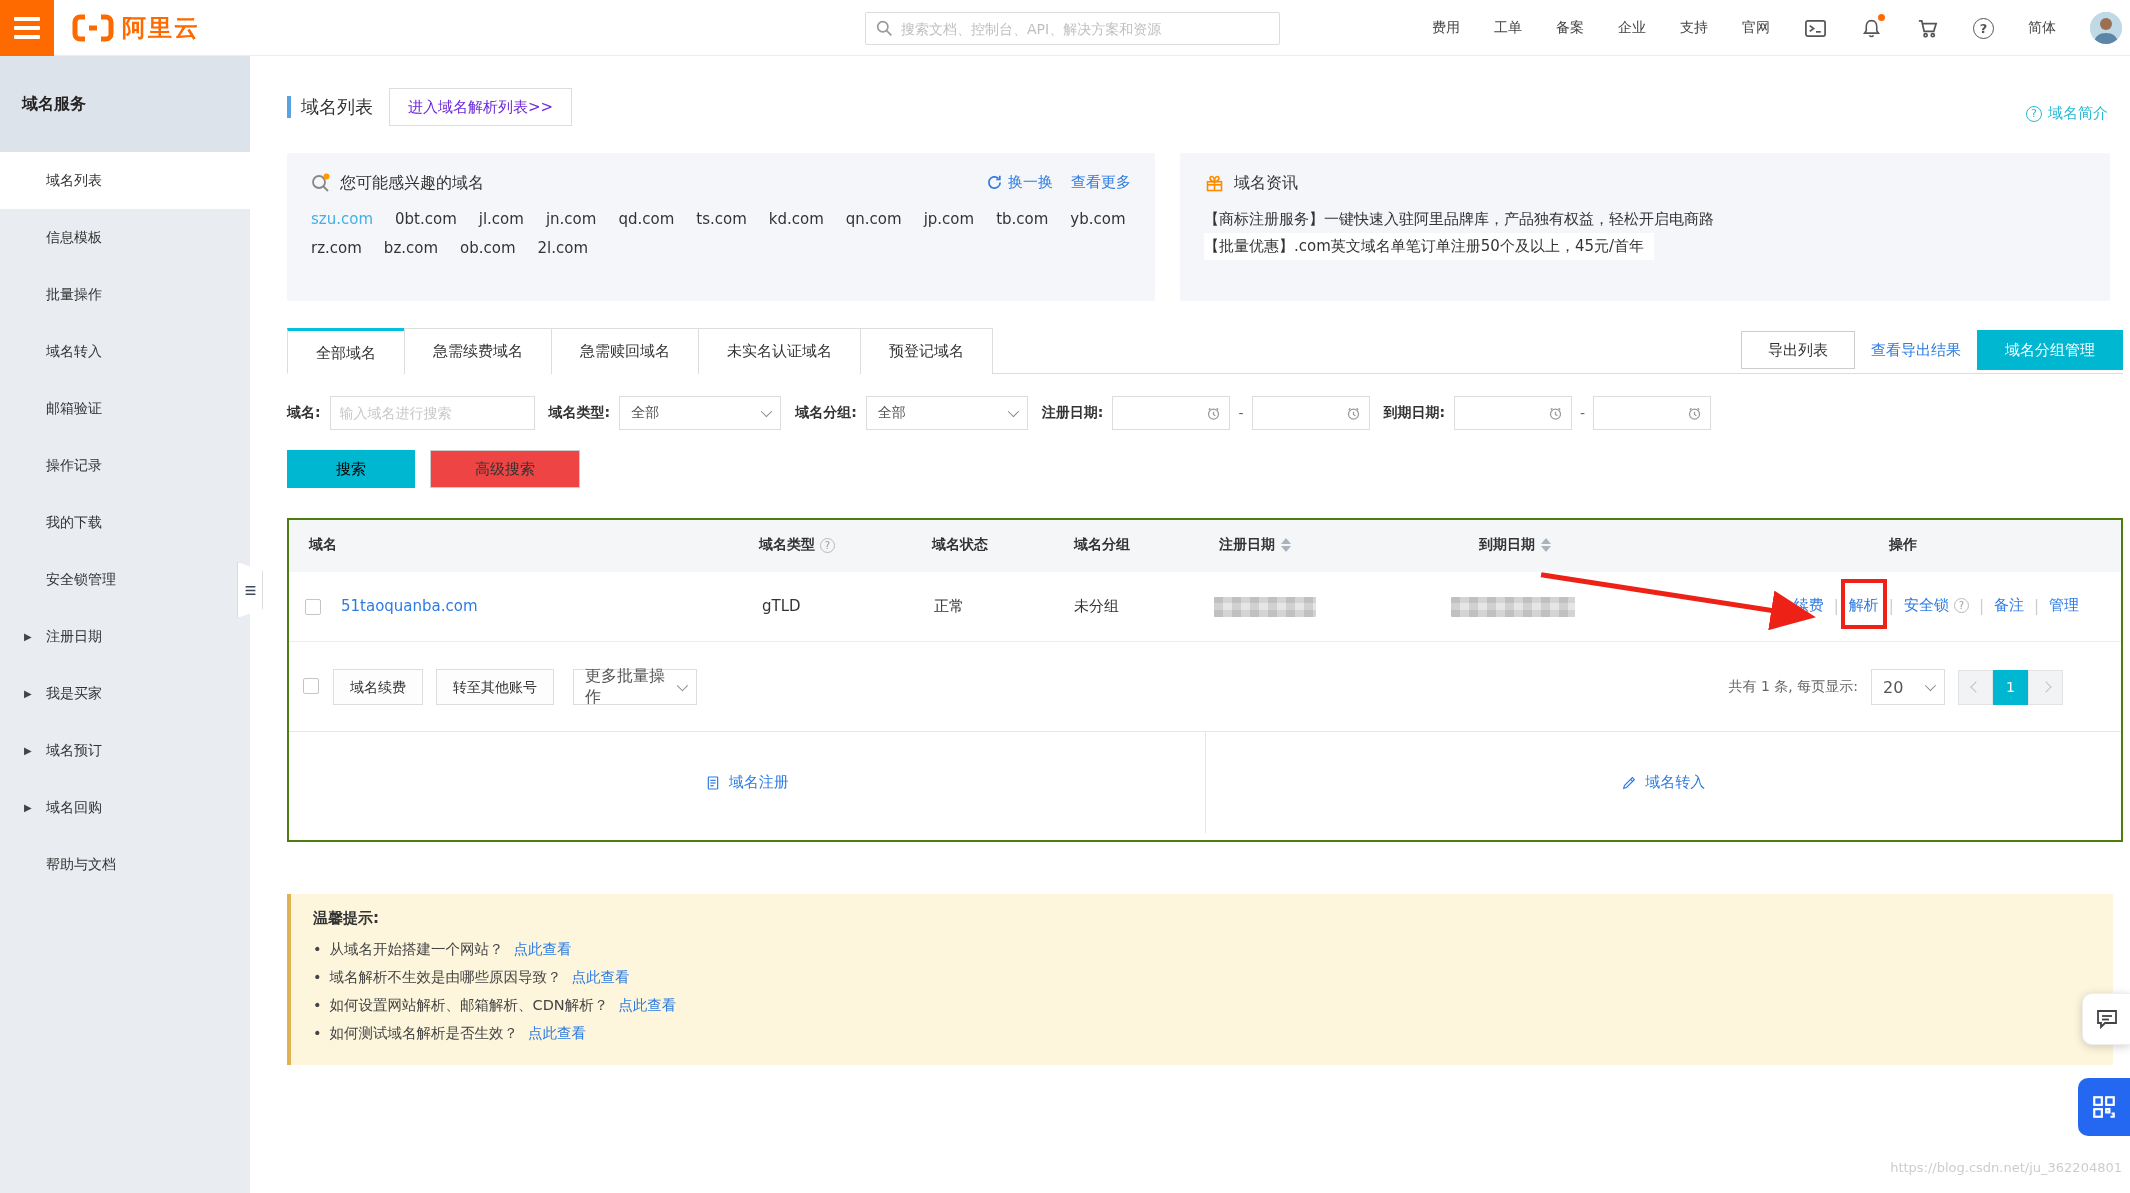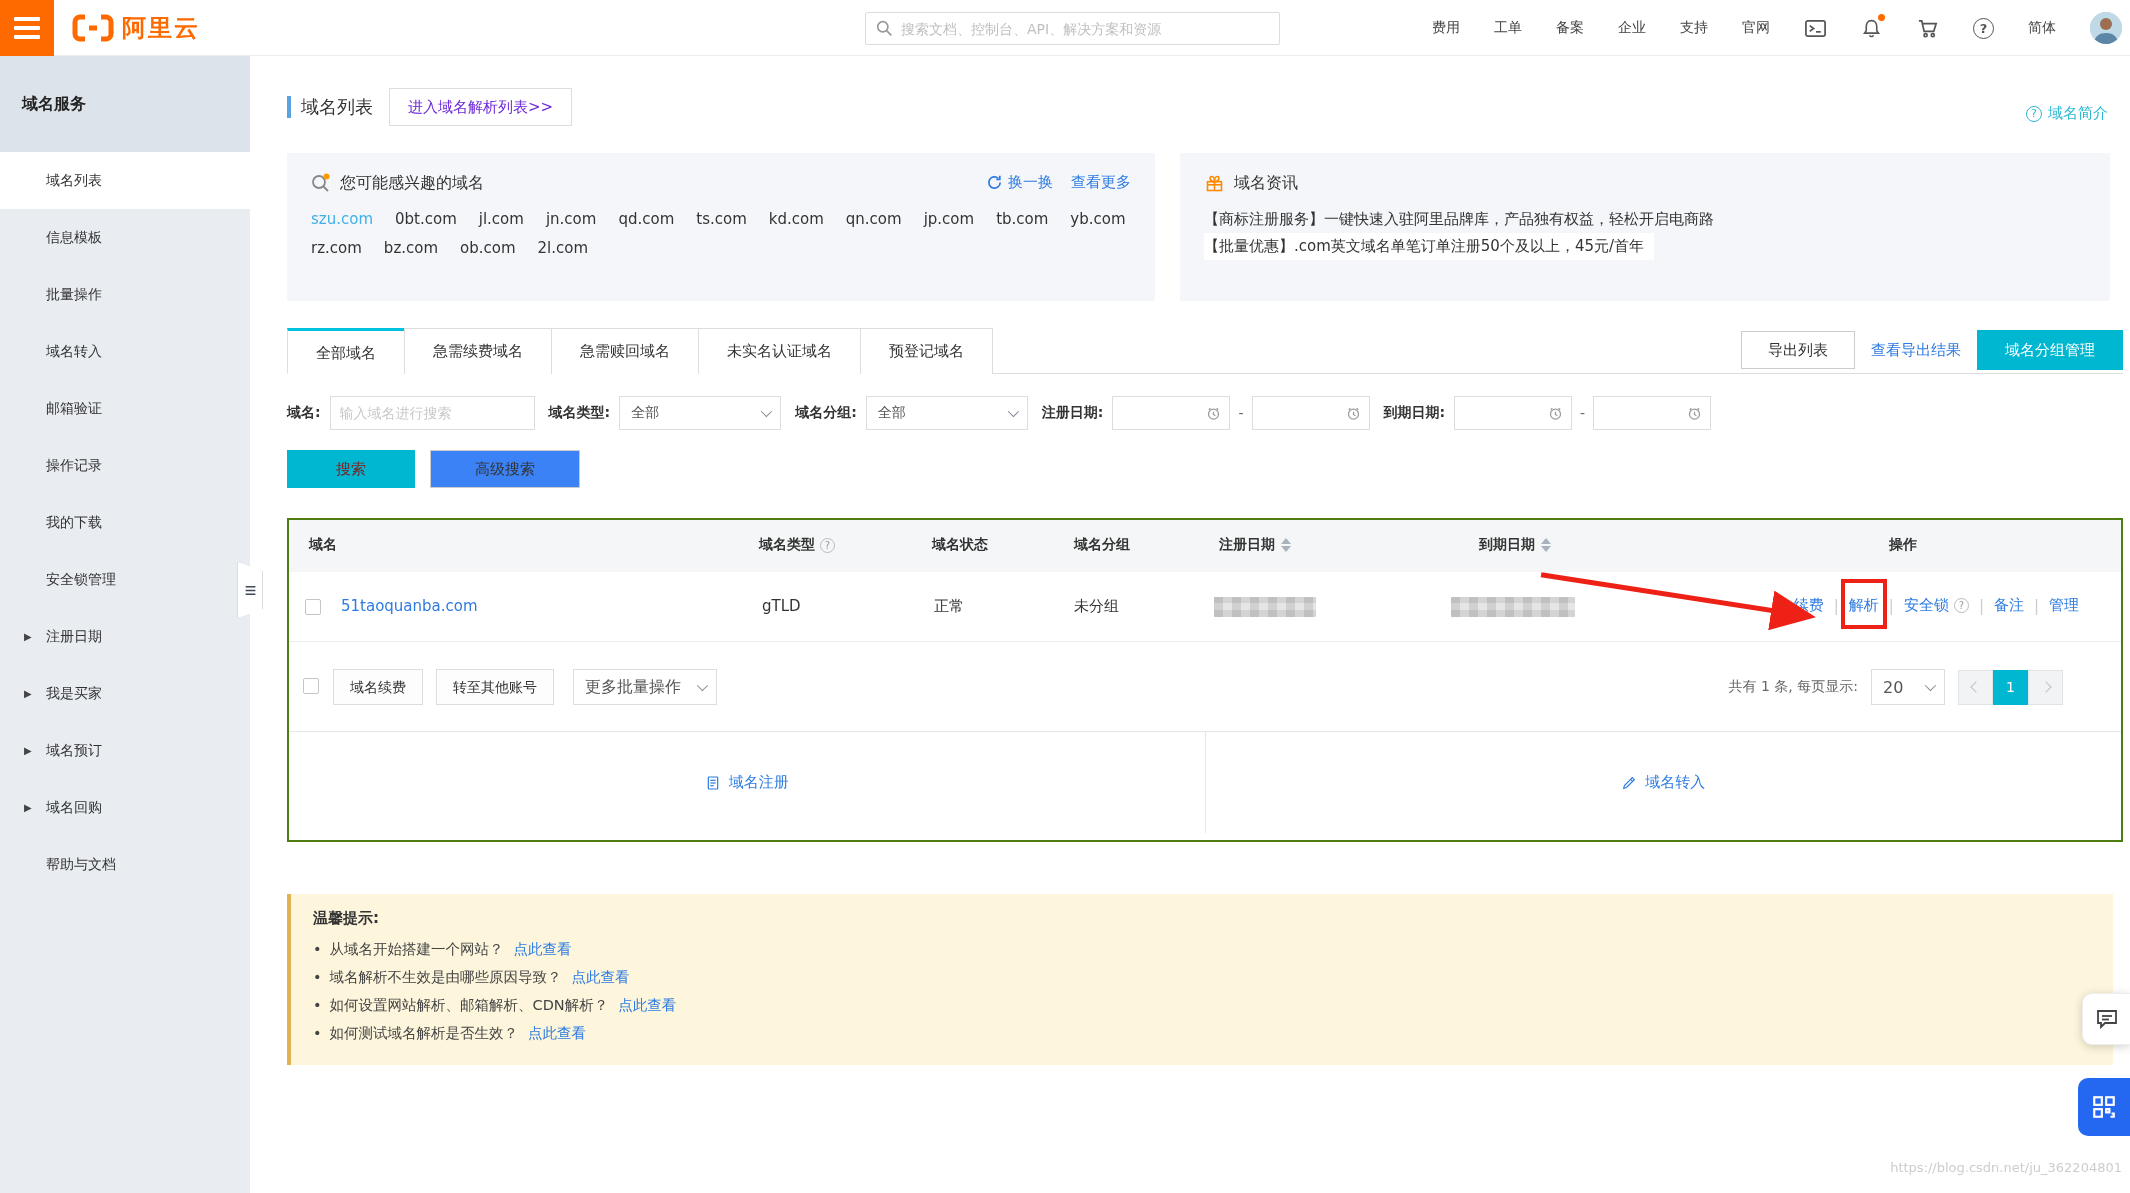--- a/index.html
+++ b/index.html
@@ -77,22 +77,22 @@
   .f-input::placeholder { color:#c8c8c8; }
   .select { height:34px; border:1px solid #ddd; background:#fff; display:flex; align-items:center; justify-content:space-between; padding:0 11px; color:#555; cursor:pointer; margin-right:14px; }
   .sel-type,.sel-group { width:162px; }
   .chev { width:8px; height:8px; border-right:1.5px solid #889; border-bottom:1.5px solid #889; transform:rotate(45deg) translateY(-2px); }
   .date-input { width:118px; height:34px; border:1px solid #ddd; background:#fff; display:flex; align-items:center; justify-content:flex-end; padding:0 8px; cursor:text; }
   .dash { color:#666; margin:0 8px; }
   .dash::before { content:"-"; }
   .mr14 { margin-right:14px; }
 
   .search-row { position:absolute; left:37px; top:394px; display:flex; gap:15px; }
-  .btn-search { width:128px; height:38px; background:#00b7d2; color:#7f1d1d; border:none; font-size:15px; cursor:pointer; font-family:inherit; }
-  .btn-adv { width:150px; height:38px; background:#3b82f6; border:1px solid #ccc; color:#333; font-size:15px; cursor:pointer; font-family:inherit; }
+  .btn-search { width:128px; height:38px; background:#00b7d2; color:#000000; border:none; font-size:15px; cursor:pointer; font-family:inherit; }
+  .btn-adv { width:150px; height:38px; background:#ef4444; border:1px solid #ccc; color:#333; font-size:15px; cursor:pointer; font-family:inherit; }
 
   
   .red-zone { position:absolute; left:37px; top:462px; width:1836px; height:324px; border:2px solid #4d7c0f; background:#fff; }
   .thead { position:relative; height:52px; background:#f5f6f7; font-weight:bold; font-size:14px; color:#333; }
   .th { position:absolute; top:16px; display:flex; align-items:center; }
   .qcircle { width:15px; height:15px; border:1px solid #bbb; border-radius:50%; color:#999; font-size:10px; display:inline-flex; align-items:center; justify-content:center; margin-left:5px; font-weight:normal; }
   .qcircle::before { content:"?"; }
   .sort { display:inline-flex; flex-direction:column; gap:2px; margin-left:6px; }
   .sort i { width:0; height:0; border-left:5px solid transparent; border-right:5px solid transparent; }
   .sort .up { border-bottom:6px solid #aab3bd; }
@@ -110,21 +110,21 @@
   .actions .pipe { color:#ccc; padding:0 10px; }
   .actions .pipe::before { content:"|"; }
   .jiexi-wrap { position:relative; display:inline-block; }
   .jiexi-redbox { position:absolute; left:-8px; right:-8px; top:-17px; bottom:-14px; border:4px solid #ee2117; pointer-events:none; }
   .anno-arrow { position:absolute; left:0; top:0; width:100%; height:100%; pointer-events:none; z-index:5; }
 
   .batch-row { position:relative; height:90px; border-bottom:1px solid #e6e6e6; }
   .cb-batch { position:absolute; left:14px; top:36px; }
   .batch-btns { position:absolute; left:44px; top:27px; display:flex; align-items:center; gap:13px; }
   .btn-batch { height:36px; line-height:34px; padding:0 16px; border:1px solid #ddd; background:#fdfdfd; font-size:14px; color:#333; cursor:pointer; font-family:inherit; }
-  .sel-more { width:144px; height:36px; margin:0 0 0 6px; }
+  .sel-more { width:124px; height:36px; margin:0 0 0 6px; }
   .pagination { position:absolute; right:58px; top:27px; display:flex; align-items:center; gap:13px; }
   .page-summary { font-size:14px; color:#666; }
   .sel-size { width:74px; height:36px; margin:0; }
   .pager { display:flex; }
   .pg { width:35px; height:35px; display:flex; align-items:center; justify-content:center; cursor:pointer; }
   .pg.nav { background:#f2f3f5; border:1px solid #e2e3e5; }
   .pg.cur { background:#00b7d2; color:#fff; font-size:14px; }
   .pg-chev { width:8px; height:8px; border-right:1.5px solid #c2c2c2; border-bottom:1.5px solid #c2c2c2; }
   .pg-prev .pg-chev { transform:rotate(135deg); }
   .pg-next .pg-chev { transform:rotate(-45deg); }

